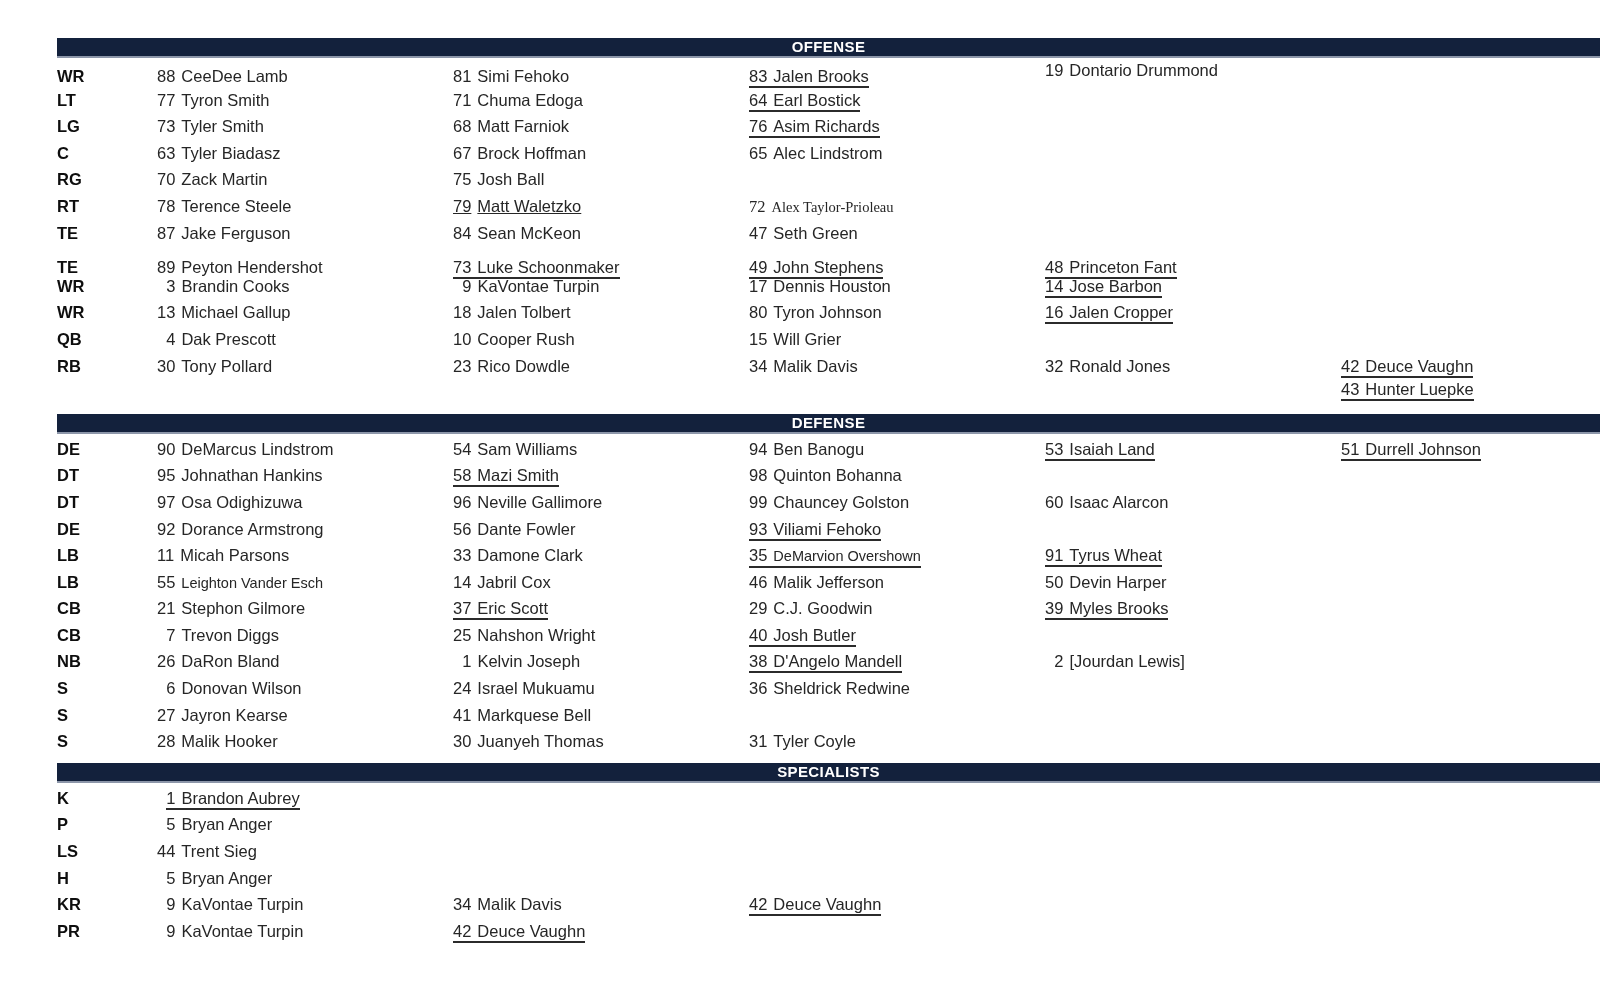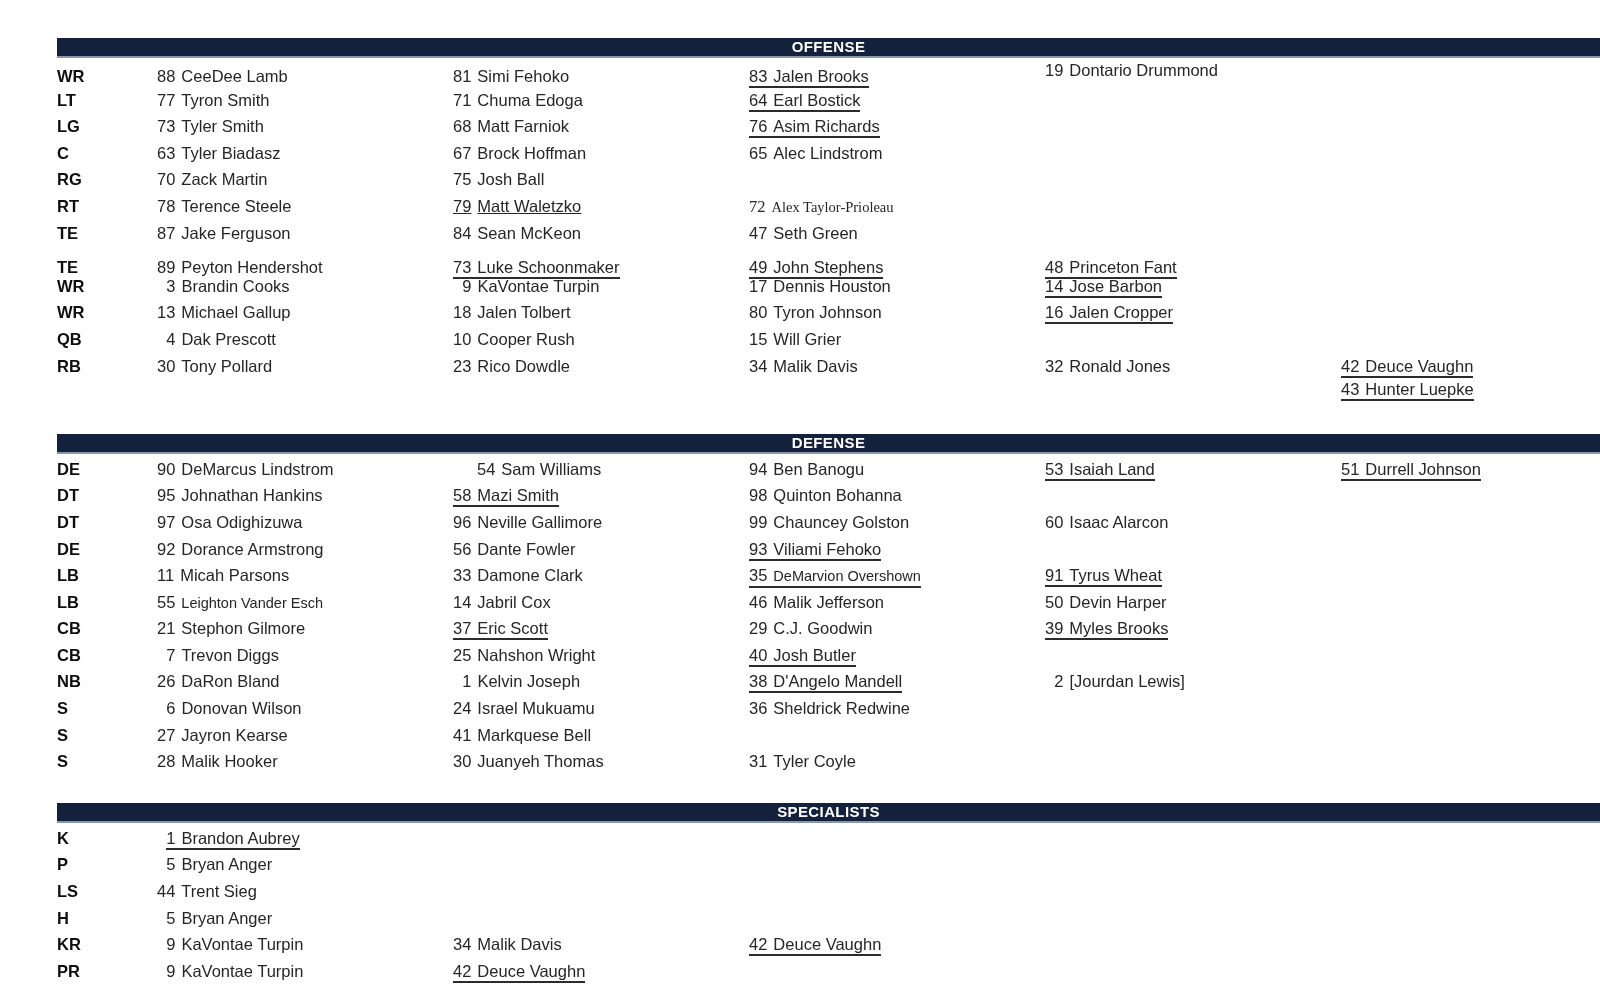--- a/index.html
+++ b/index.html
@@ -9,21 +9,21 @@
     color:#262626;
   }
   #chart{padding-top:38px;}
   .section-bar{
     margin-left:57px;
     height:18px;
     background:#13213C;
     border-bottom:2px solid #8C96A9;
     display:flex;align-items:center;justify-content:center;
   }
-  .section-bar.gap{margin-top:28px;}
+  .section-bar.gap{margin-top:8px;}
   .section-title{
     color:#ffffff;font-size:15px;font-weight:bold;letter-spacing:.4px;line-height:18px;
   }
   .rows{padding:2px 1px 0 57px;}
   .row{
     display:grid;
     grid-template-columns:100px 296px 296px 296px 296px 1fr;
     height:26.6px;line-height:26.6px;
     align-items:baseline;
   }
@@ -263,21 +263,21 @@
     <div class="section-bar gap">
       <span class="section-title">DEFENSE</span>
     </div>
     <div class="rows">
       <div class="row">
         <span class="pos">DE</span>
         <span class="cell" style="grid-column: 2;">
           <span class="pad" style="width: 0px;"></span>
           <span class="entry"><span class="num">90</span><span class="name">DeMarcus Lindstrom</span></span>
         </span>
-        <span class="cell" style="grid-column: 3; margin-left: 24px;">
+        <span class="cell" style="grid-column: 3;">
           <span class="pad" style="width: 0px;"></span>
           <span class="entry"><span class="num">54</span><span class="name">Sam Williams</span></span>
         </span>
         <span class="cell" style="grid-column: 4;">
           <span class="pad" style="width: 0px;"></span>
           <span class="entry"><span class="num">94</span><span class="name">Ben Banogu</span></span>
         </span>
         <span class="cell" style="grid-column: 5;">
           <span class="pad" style="width: 0px;"></span>
           <span class="entry u"><span class="num">53</span><span class="name">Isaiah Land</span></span>

